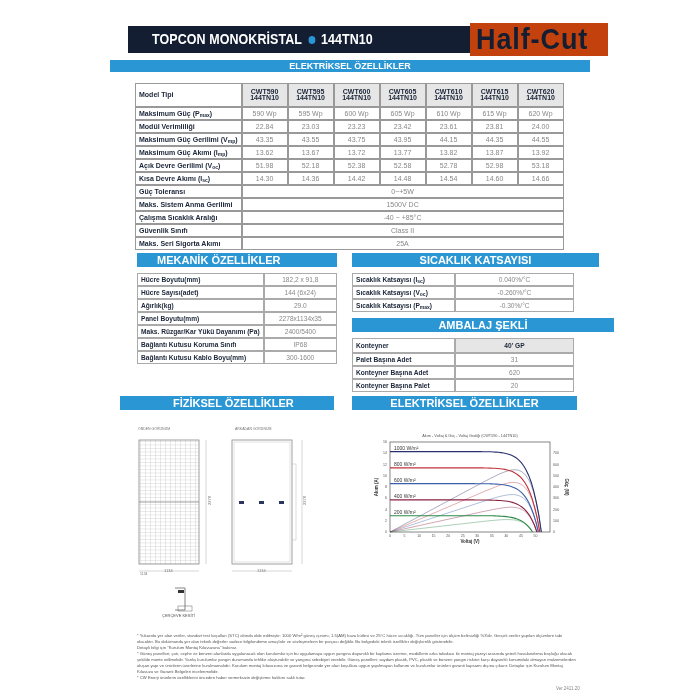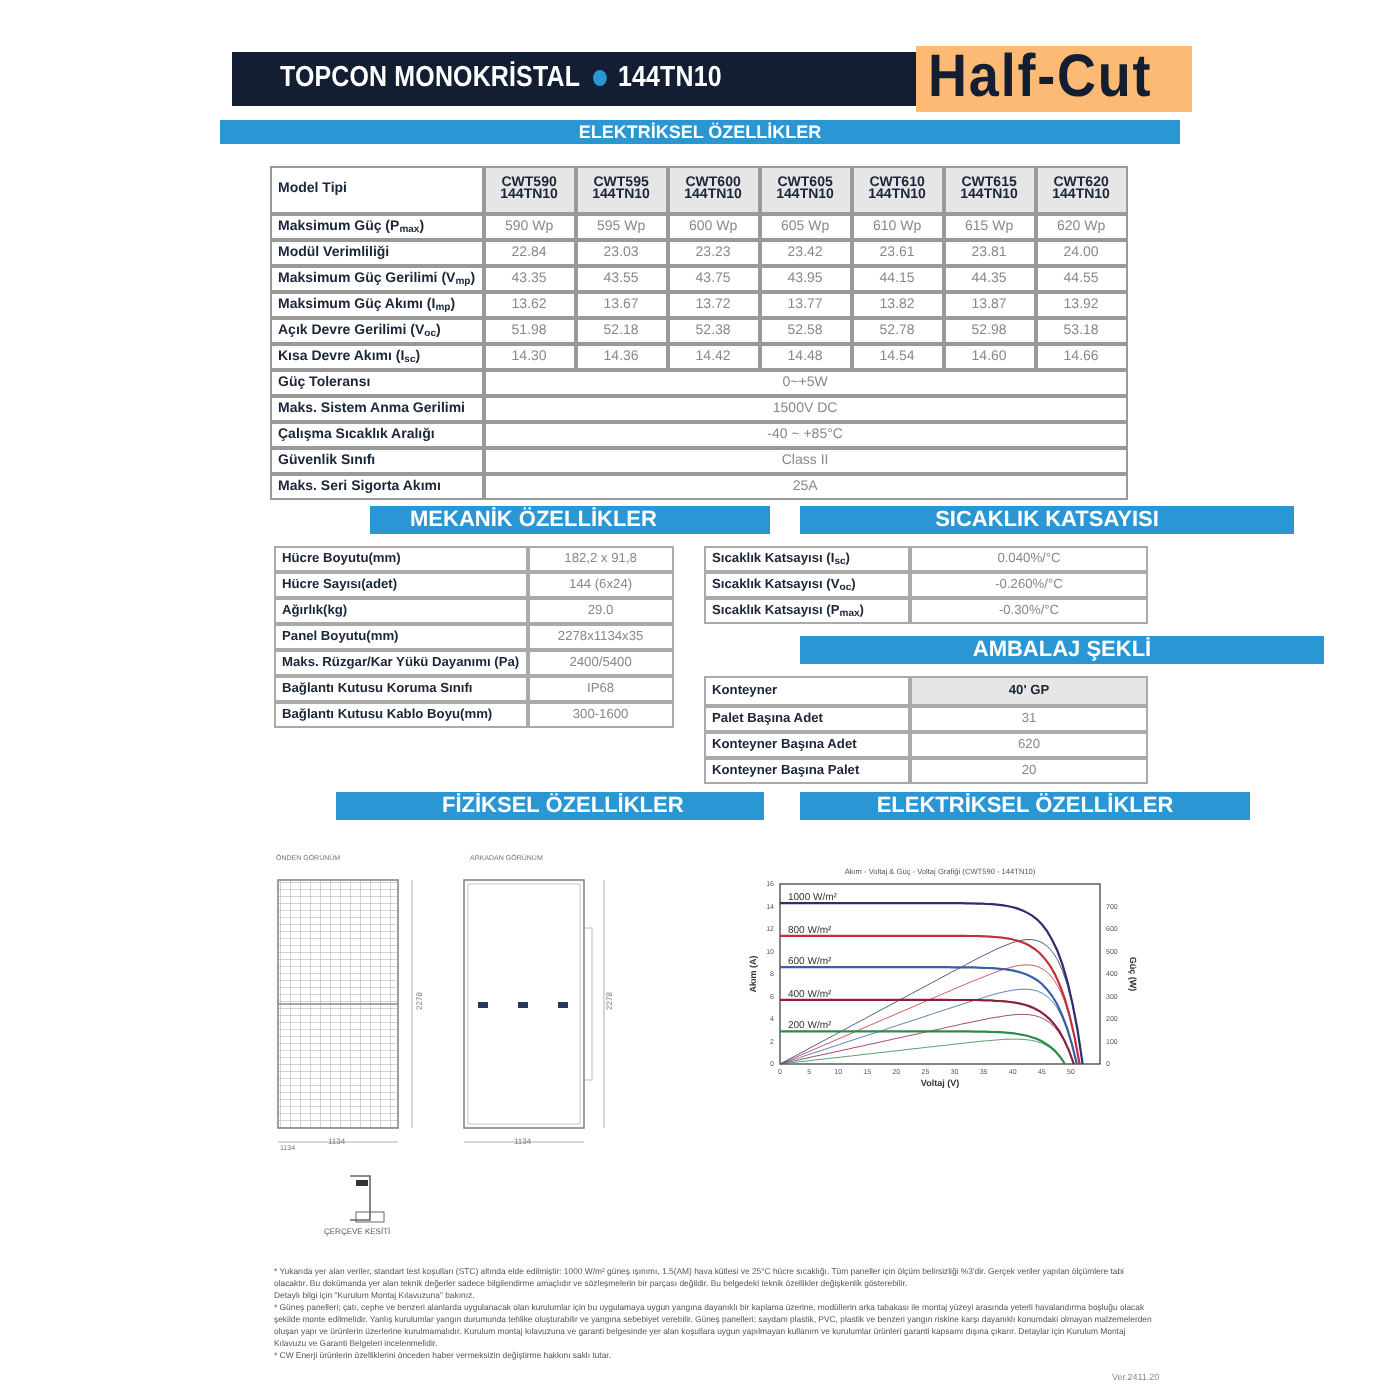--- a/index.html
+++ b/index.html
@@ -1,25 +1,25 @@
 <!DOCTYPE html>
 <html><head>
 <meta charset="utf-8">
 <style>
   html,body{margin:0;padding:0;background:#ffffff;}
   body{width:700px;height:700px;position:relative;overflow:hidden;font-family:"Liberation Sans",sans-serif;color:#1a2538;}
   .abs{position:absolute;}
-  .topbar{left:116px;top:26px;width:480px;height:27px;background:#131e33;}
+  .topbar{left:128px;top:26px;width:480px;height:27px;background:#131e33;}
   .topbar .title{position:absolute;left:24px;top:5px;color:#fff;font-weight:bold;font-size:14.5px;letter-spacing:0.1px;font-family:"Liberation Sans",sans-serif;transform:scaleX(0.86);transform-origin:left center;white-space:nowrap;}
   .topbar .dot{display:inline-block;width:8px;height:8px;border-radius:50%;background:#2a96d4;margin:0 6px 1px 8px;vertical-align:middle;}
-  .brand{position:absolute;right:0;top:-3px;height:33px;background:#fdba74;width:138px;}
+  .brand{position:absolute;right:0;top:-3px;height:33px;background:#c2410c;width:138px;}
   .brand span{position:absolute;left:6px;top:-1px;color:#131e33;font-weight:bold;font-size:30px;letter-spacing:1px;font-family:"Liberation Sans",sans-serif;transform:scaleX(0.9);transform-origin:left center;white-space:nowrap;}
   .secbar{background:#2a96d4;color:#fff;font-weight:bold;text-align:center;font-family:"Liberation Sans",sans-serif;}
   .secbar.thin{height:12px;font-size:9px;line-height:12px;}
-  .secbar.thick{height:14px;font-size:11px;line-height:14px;margin-left:48px;}
+  .secbar.thick{height:14px;font-size:11px;line-height:14px;}
   table{border-collapse:separate;border-spacing:0;}
   .etab{left:135px;top:83px;}
   .etab td{font-size:7px;height:11px;border:1px solid #999;padding:0 3px;}
   .lbl{font-weight:bold;color:#1a2538;font-size:6.6px;white-space:nowrap;}
   .val{color:#888;text-align:center;}
   .hdrcell{background:#e6e6e6;font-weight:bold;font-size:5px;text-align:center;line-height:6px;color:#1a2538;}
   .mt td{font-size:6.6px;height:11px;border:1px solid #aaa;padding:0 3px;}
   .sub{font-size:5px;vertical-align:-1px;}
   .note{font-size:4.2px;color:#555;line-height:6px;}
   svg text{font-family:"Liberation Sans",sans-serif;}

